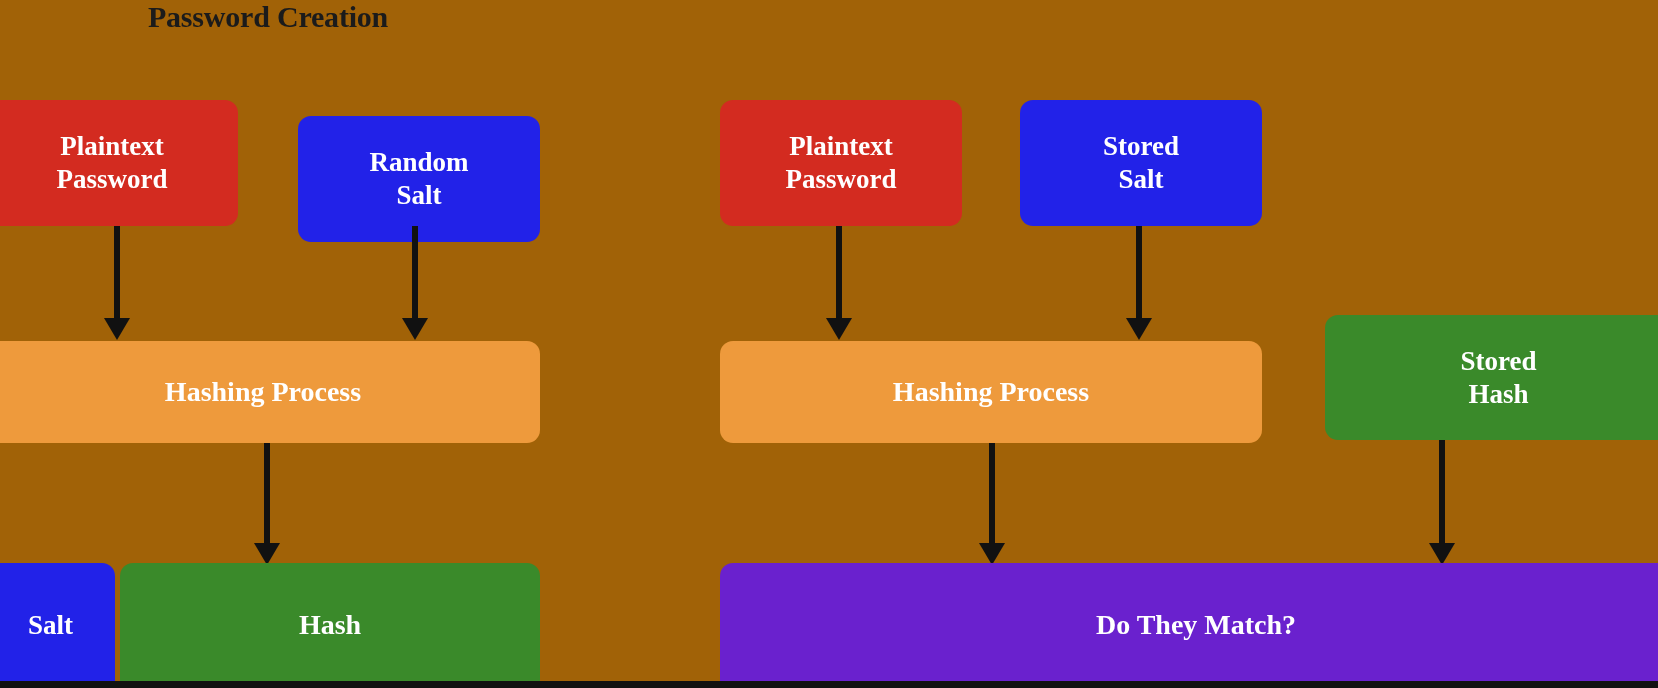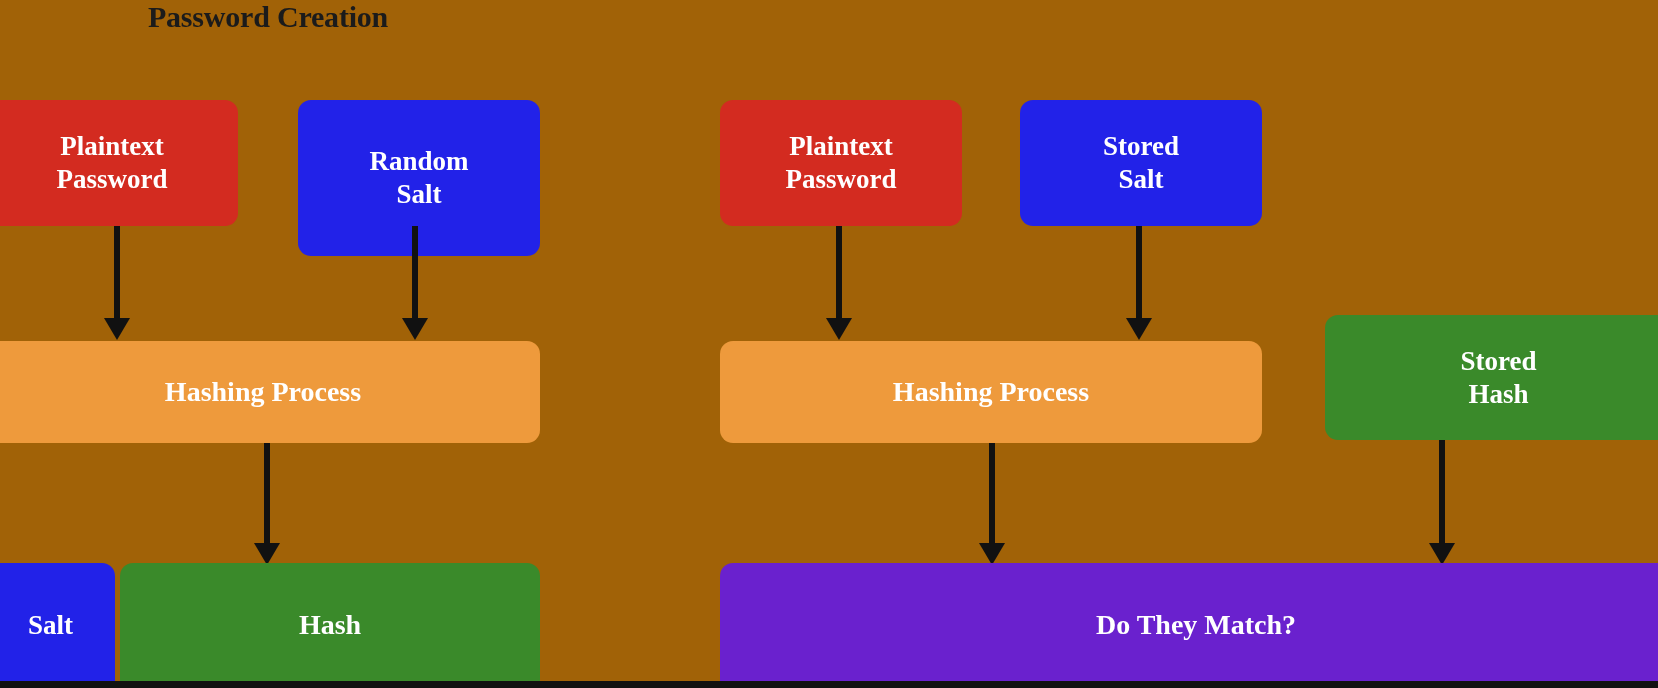--- a/index.html
+++ b/index.html
@@ -97,21 +97,21 @@
 <body>
 
 <div id="stage">
 
   <div class="col-title" style="left:48px; top:0px; width:440px;">Password Creation</div>
 
 
   <div class="node bleed-left" style="left:-14px; top:100px; width:252px; height:126px; background:#D32B20;">Plaintext
 Password</div>
 
-  <div class="node" style="left:298px; top:100px; width:242px; height:156px; background:#2222E8;">Random
+  <div class="node" style="left:298px; top:116px; width:242px; height:126px; background:#2222E8;">Random
 Salt</div>
 
   <div class="arrow" style="left:100px; top:226px; width:34px; height:114px;">
     <div class="shaft" style="height:92px;"></div>
     <div class="head"></div>
   </div>
 
   <div class="arrow" style="left:398px; top:226px; width:34px; height:114px;">
     <div class="shaft" style="height:92px;"></div>
     <div class="head"></div>

